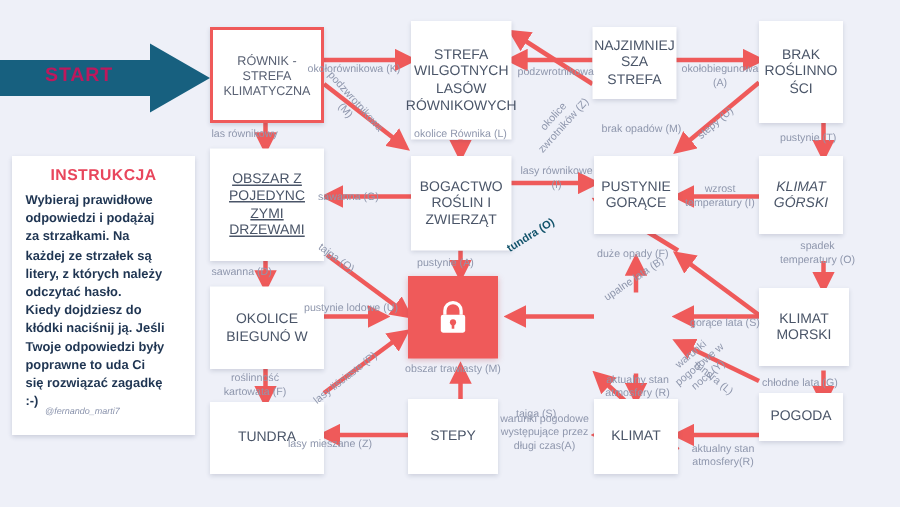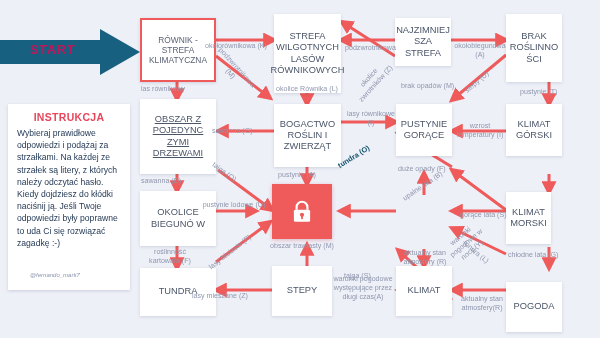--- a/index.html
+++ b/index.html
@@ -27,21 +27,21 @@
   .instr{
     position:absolute;left:8px;top:104px;width:122px;height:186px;
     background:#ffffff;
     box-shadow:0 1px 3px rgba(40,50,90,.18);
   }
   .instr-title{
     text-align:center;color:#e8465c;font-size:10.5px;font-weight:bold;
     padding-top:7px;letter-spacing:.3px;
   }
   .instr-body{
-    padding:4px 8px 0 9px;color:#1f3552;font-size:8.6px;font-weight:normal;
+    padding:4px 20px 0 9px;color:#1f3552;font-size:8.6px;font-weight:bold;
     line-height:1.42;
   }
   .instr-credit{
     position:absolute;left:22px;top:168px;
     color:#8b94ad;font-size:6px;font-style:italic;
   }
 
   
   .node{
     position:absolute;background:#ffffff;
@@ -145,43 +145,43 @@
   <div class="node" style="left:395px;top:18px;width:56px;height:48px;">NAJZIMNIEJ SZA STREFA</div>
 
   <div class="node" style="left:506px;top:14px;width:56px;height:68px;">BRAK ROŚLINNO ŚCI</div>
 
   <div class="node" style="left:140px;top:99px;width:76px;height:75px;text-decoration:underline;">OBSZAR Z POJEDYNC ZYMI DRZEWAMI</div>
 
   <div class="node" style="left:274px;top:104px;width:67px;height:63px;">BOGACTWO ROŚLIN I ZWIERZĄT</div>
 
   <div class="node" style="left:396px;top:104px;width:56px;height:52px;">PUSTYNIE GORĄCE</div>
 
-  <div class="node" style="left:506px;top:104px;width:56px;height:52px;">KLIMAT GÓRSKI</div>
+  <div class="node" style="left:506px;top:104px;width:56px;height:52px;font-style:italic;">KLIMAT GÓRSKI</div>
 
   <div class="node" style="left:140px;top:191px;width:76px;height:55px;">OKOLICE BIEGUNÓ W</div>
 
   <div class="node lock" style="left:272px;top:184px;width:60px;height:55px;">
     <svg class="lock-glyph" viewBox="0 0 24 24">
       <path d="M7 10V7.5a5 5 0 0 1 10 0V10" fill="none" stroke="#ffffff" stroke-width="2"></path>
       <rect x="4.5" y="10" width="15" height="11" rx="1.4" fill="#ffffff"></rect>
       <circle cx="12" cy="14.6" r="1.9" fill="#ef5a5a"></circle>
       <rect x="11.2" y="15.2" width="1.6" height="3.4" fill="#ef5a5a"></rect>
     </svg>
   </div>
 
 
-  <div class="node" style="left:506px;top:192px;width:45px;height:52px;">KLIMAT MORSKI</div>
+  <div class="node" style="left:506px;top:192px;width:60px;height:52px;">KLIMAT MORSKI</div>
 
   <div class="node" style="left:140px;top:268px;width:76px;height:48px;">TUNDRA</div>
 
   <div class="node" style="left:272px;top:266px;width:60px;height:50px;">STEPY</div>
 
   <div class="node" style="left:396px;top:266px;width:56px;height:50px;">KLIMAT</div>
 
-  <div class="node" style="left:506px;top:282px;width:56px;height:50px;">POGODA</div>
+  <div class="node" style="left:506px;top:262px;width:56px;height:32px;">POGODA</div>
 
   <div class="lbl wrap" style="left:200px;top:42px;width:72px;">okołorównikowa (K)</div>
 
   <div class="lbl" style="left:345px;top:44px;">podzwrotnikowa</div>
 
   <div class="lbl wrap" style="left:452px;top:42px;width:56px;">okołobiegunowa (A)</div>
 
   <div class="lbl" style="left:141px;top:85px;">las równikowy</div>
 
   <div class="lbl wrap" style="left:272px;top:85px;width:70px;">okolice Równika (L)</div>
@@ -207,20 +207,21 @@
   <div class="lbl" style="left:210px;top:168px;transform:rotate(36deg);">tajga (O)</div>
 
   <div class="lbl" style="left:278px;top:171px;">pustynie (A)</div>
 
   <div class="lbl hl" style="left:336px;top:152px;transform:rotate(-32deg);">tundra (O)</div>
 
   <div class="lbl" style="left:398px;top:165px;">duże opady (F)</div>
 
   <div class="lbl" style="left:400px;top:182px;transform:rotate(-34deg);">upalne lata (B)</div>
 
+  <div class="lbl wrap" style="left:516px;top:160px;width:58px;">spadek temperatury (O)</div>
 
   <div class="lbl wrap" style="left:198px;top:201px;width:72px;">pustynie lodowe (U)</div>
 
   <div class="lbl" style="left:344px;top:272px;">tajga (S)</div>
 
   <div class="lbl" style="left:460px;top:211px;">gorące lata (S)</div>
 
   <div class="lbl wrap" style="left:268px;top:242px;width:68px;">obszar trawiasty (M)</div>
 
   <div class="lbl wrap" style="left:141px;top:248px;width:58px;">roślinność kartowata (F)</div>

